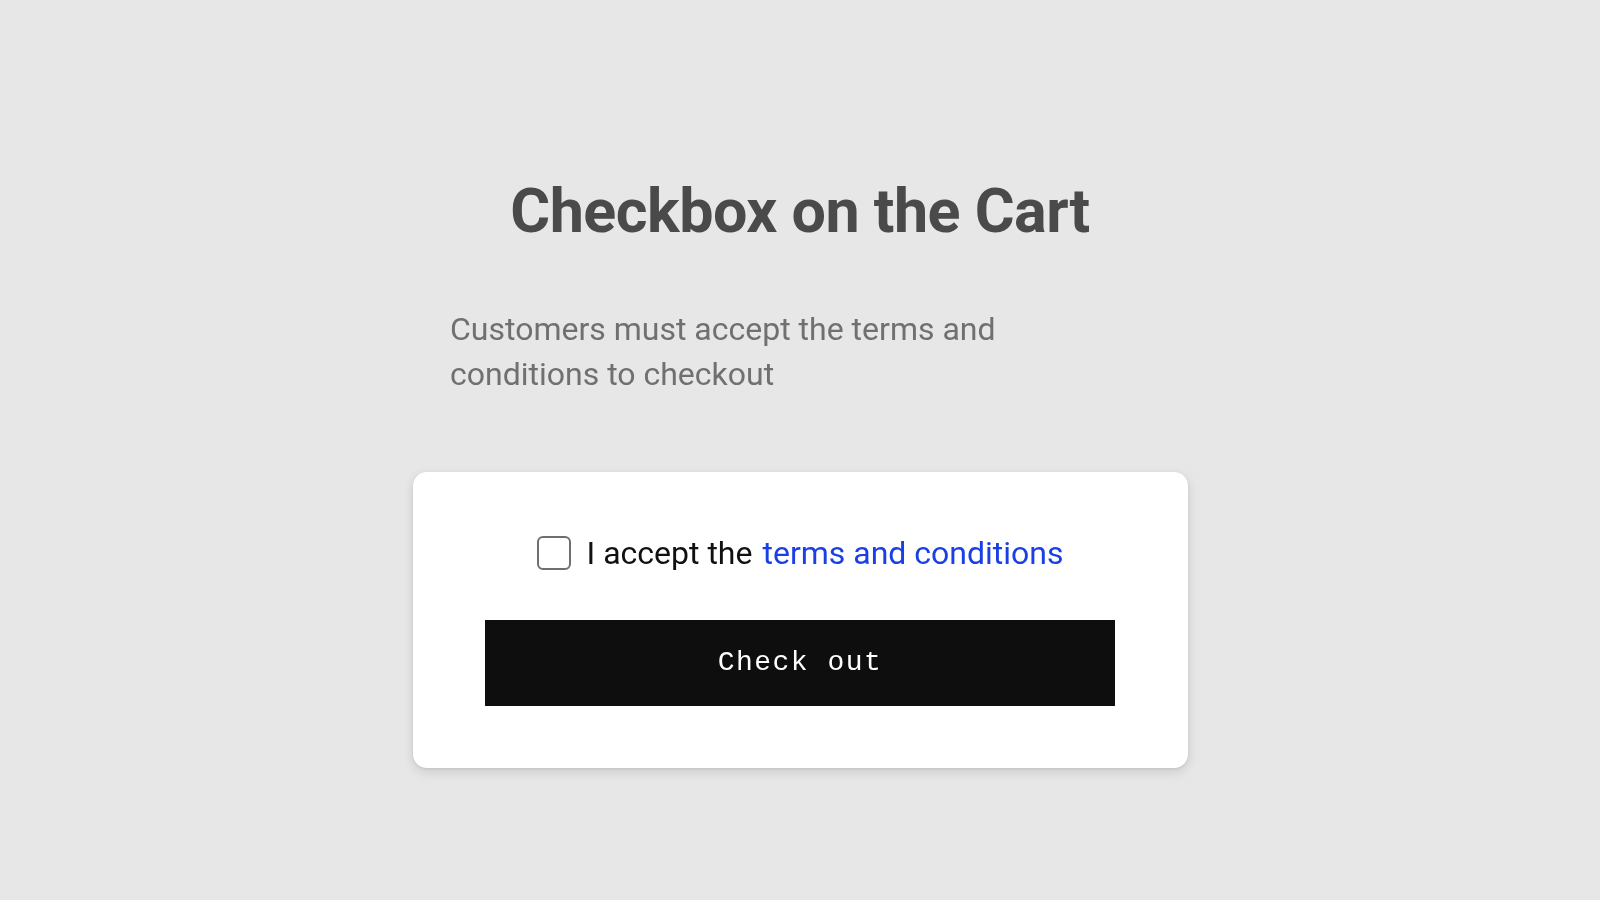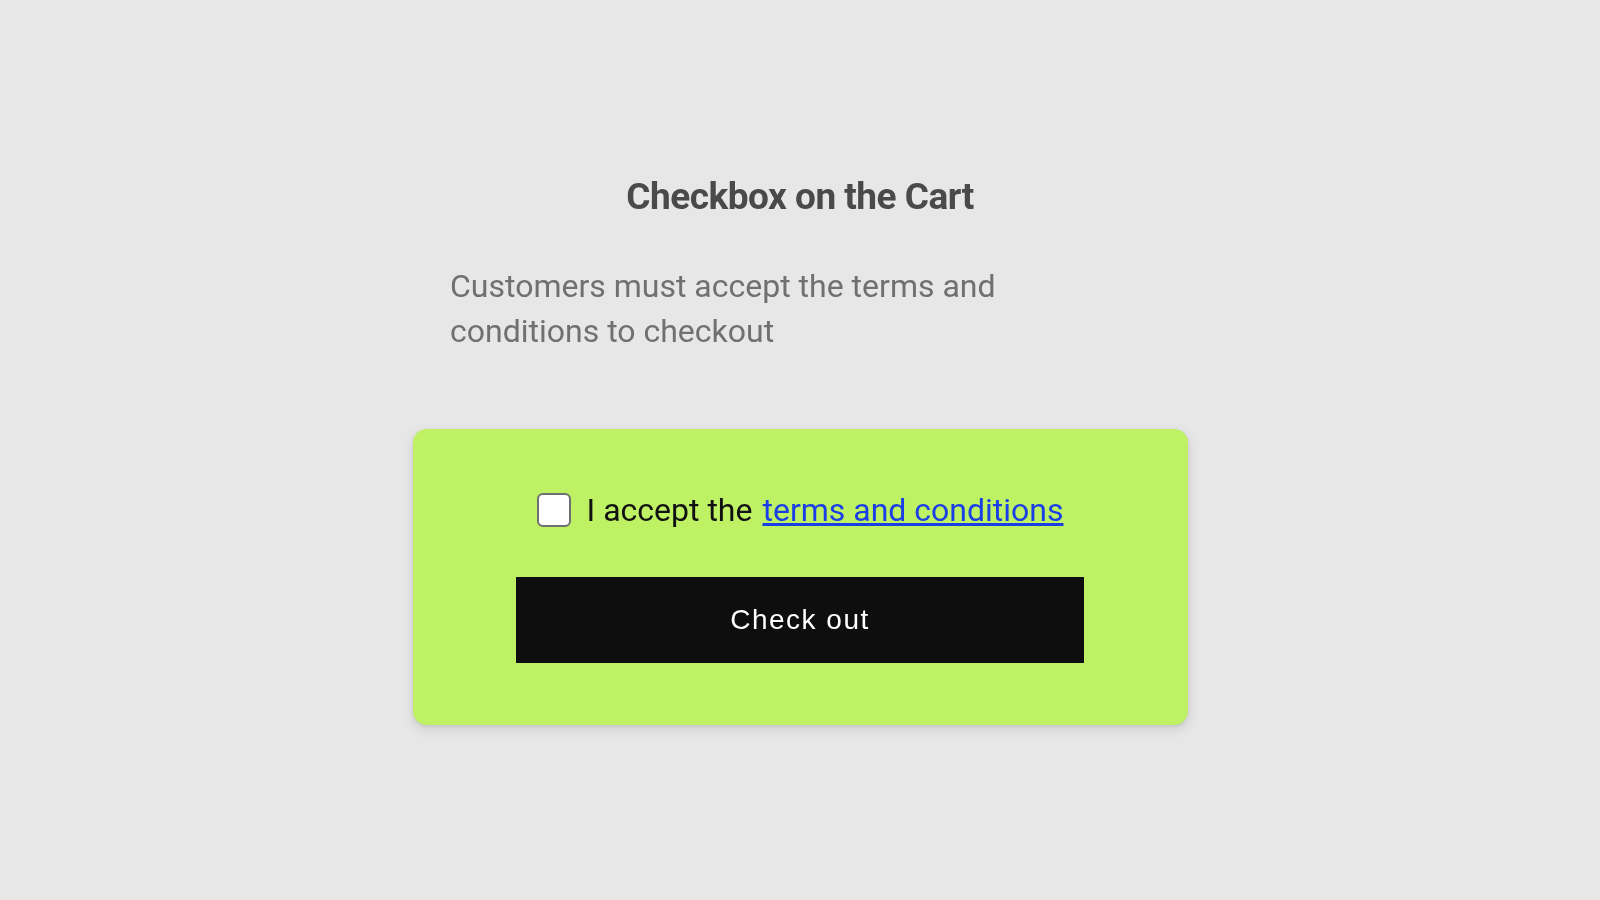--- a/index.html
+++ b/index.html
@@ -13,39 +13,39 @@
       background-color: #e7e7e7;
       width: 1600px;
       height: 900px;
       display: flex;
       flex-direction: column;
       align-items: center;
       padding-top: 175px;
     }
     
     .page-title {
-      font-size: 37px;
+      font-size: 61px;
       font-weight: 700;
       color: #4a4a4a;
-      margin-bottom: 46px;
+      margin-bottom: 60px;
       letter-spacing: -0.5px;
     }
     
     .subtitle {
       font-size: 32px;
       font-weight: 400;
       color: #707070;
       text-align: left;
       line-height: 1.4;
       margin-bottom: 75px;
       max-width: 700px;
     }
     
     .card {
-      background-color: #bef264;
+      background-color: #ffffff;
       border-radius: 14px;
       width: 775px;
       padding: 62px 80px 62px 80px;
       box-shadow: 0 4px 12px rgba(0, 0, 0, 0.12), 0 1px 3px rgba(0, 0, 0, 0.08);
       display: flex;
       flex-direction: column;
       align-items: center;
     }
     
     .checkbox-row {
@@ -69,38 +69,38 @@
       font-size: 32px;
       font-weight: 400;
       color: #111;
       display: flex;
       align-items: baseline;
       gap: 10px;
     }
     
     .terms-link {
       color: #1a3fe6;
-      text-decoration: underline;
       font-size: 32px;
       cursor: pointer;
     }
     
     .checkout-btn {
-      width: 568px;
+      width: 630px;
       height: 86px;
       background-color: #0e0e0e;
       color: #ffffff;
       border: none;
       font-size: 28px;
       font-weight: 400;
       letter-spacing: 1.5px;
       cursor: pointer;
       display: flex;
       align-items: center;
       justify-content: center;
+      font-family: Liberation Mono, monospace;
     }
   </style>
 </head>
 <body>
 
 <h1 class="page-title">Checkbox on the Cart</h1>
 
 <p class="subtitle">Customers must accept the terms and conditions to checkout</p>
 
 <div class="card">

